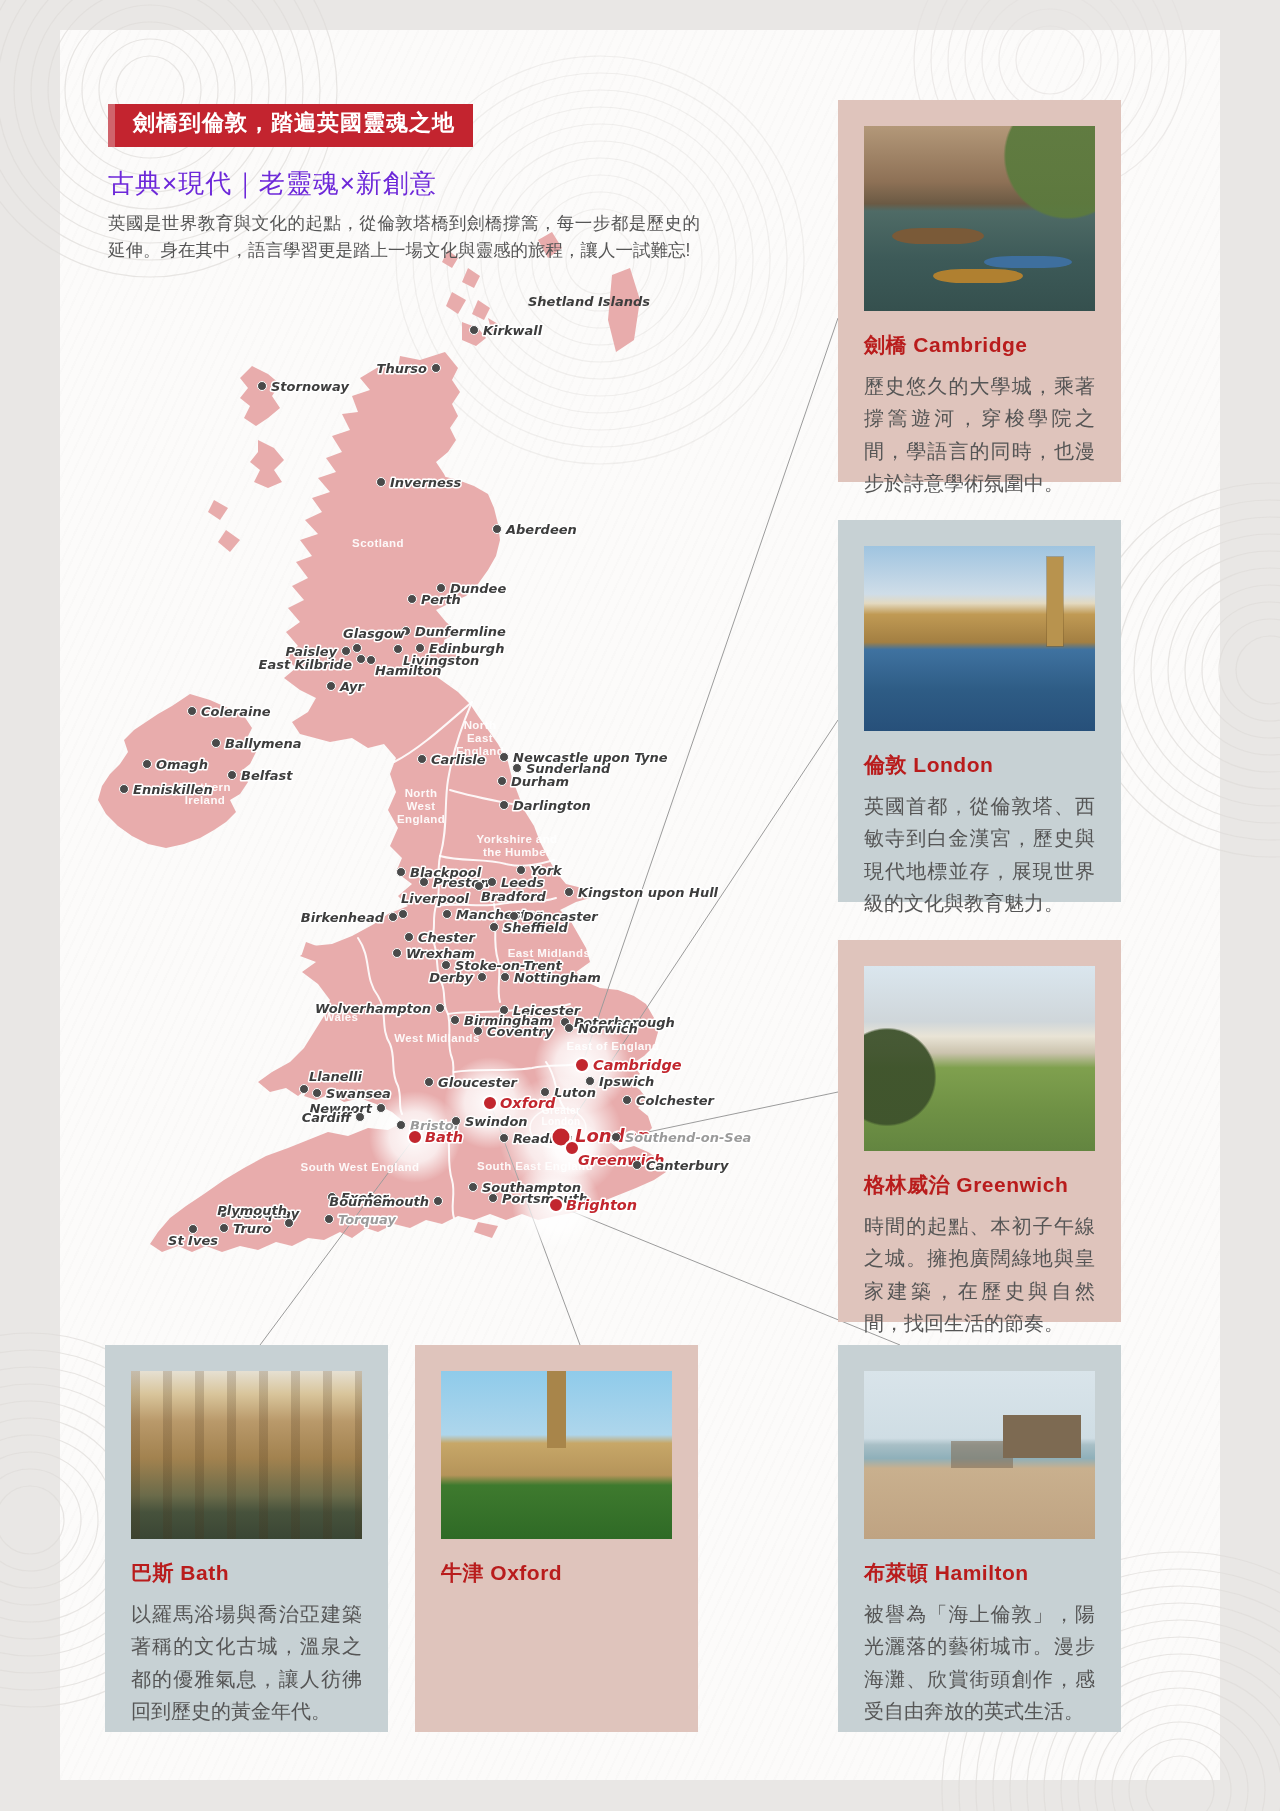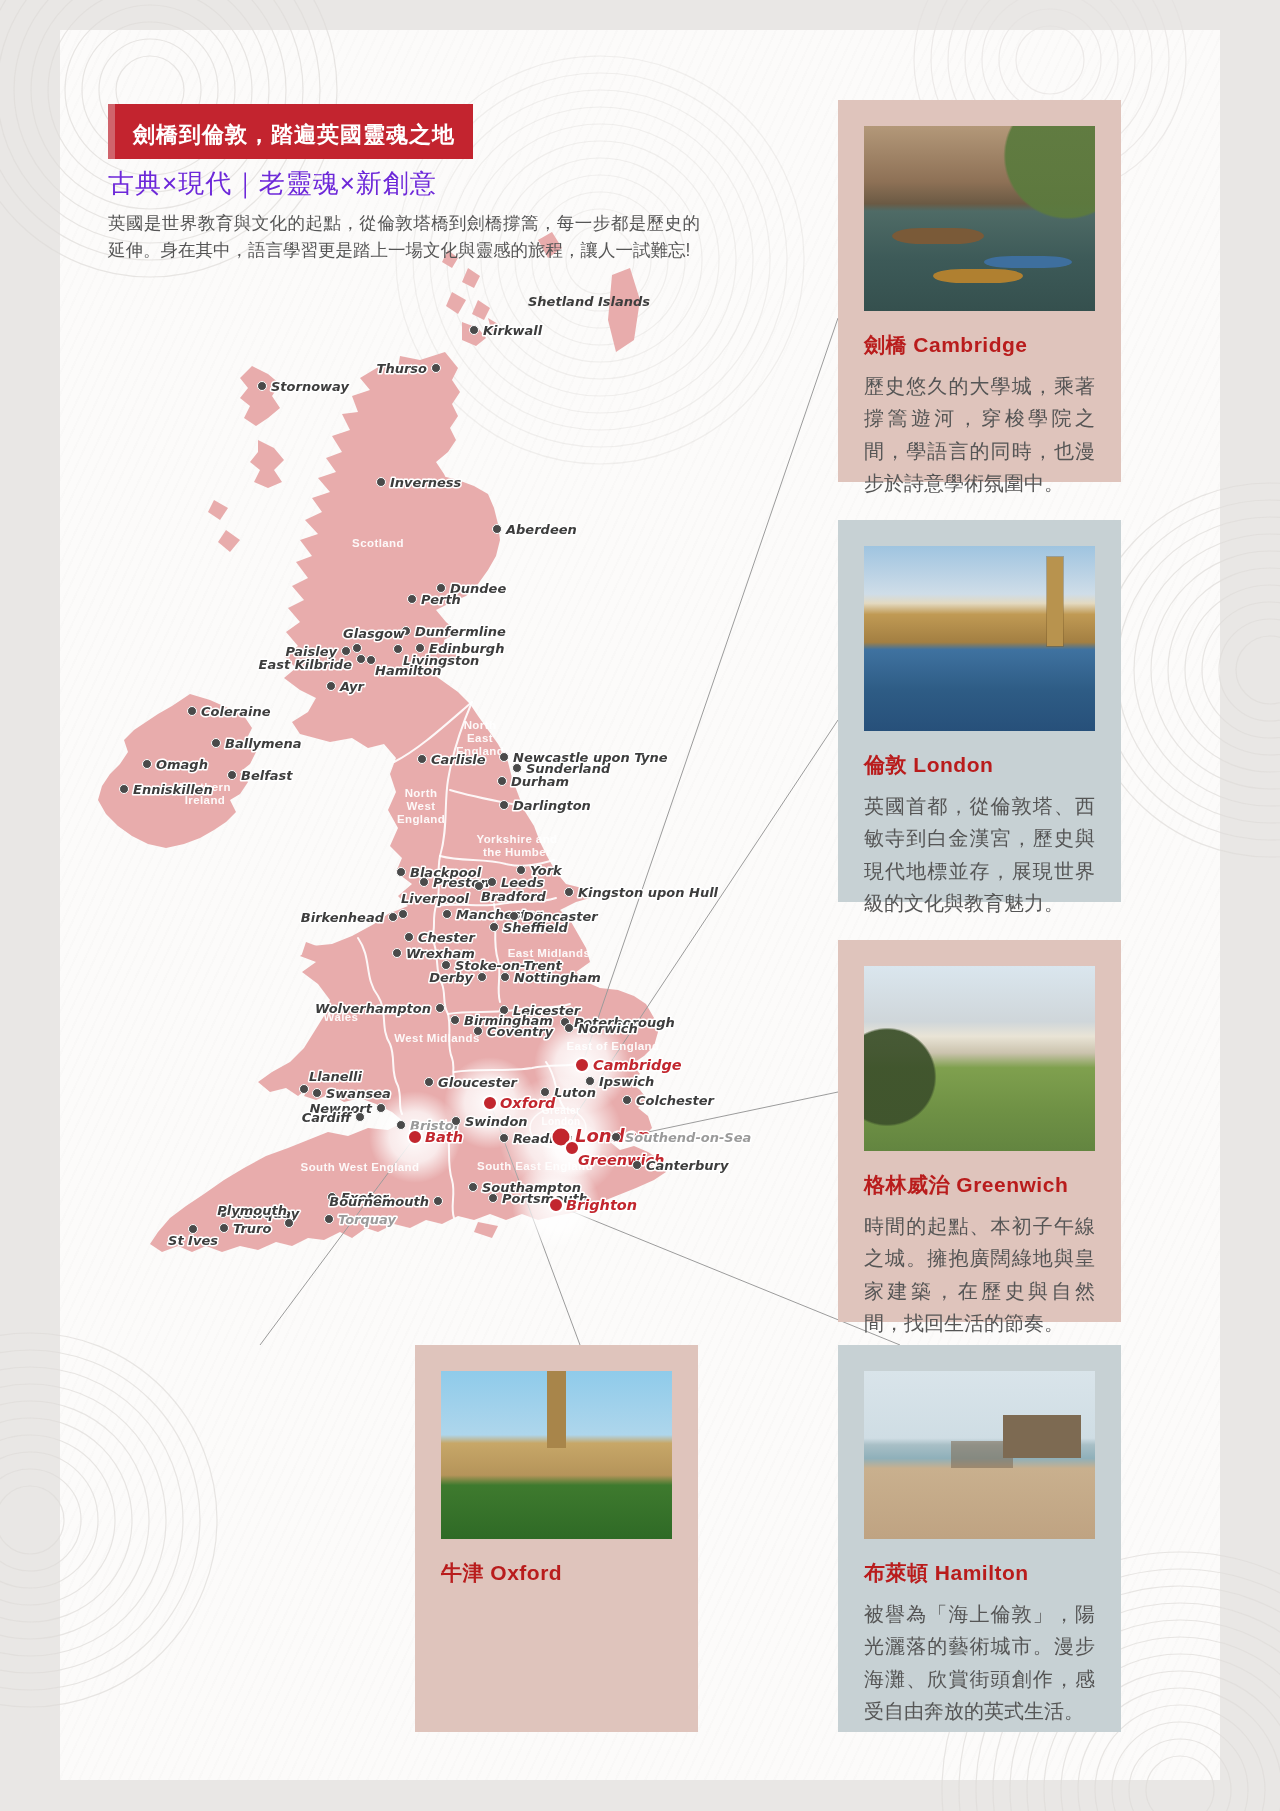--- a/index.html
+++ b/index.html
@@ -7,21 +7,21 @@
           font-family:"Liberation Sans",sans-serif;background:#e9e7e5;}
   .page{position:absolute;left:60px;top:30px;width:1160px;height:1750px;background:#fcfbfa;}
   .page::before{content:"";position:absolute;inset:0;
      background:repeating-linear-gradient(115deg, rgba(0,0,0,0.018) 0 2px, transparent 2px 9px);
      opacity:.55;pointer-events:none;}
   .rings{position:absolute;left:0;top:0;z-index:1;pointer-events:none;}
   .map-svg{position:absolute;left:0;top:0;z-index:2;}
 
   
   .banner{position:absolute;left:108px;top:104px;z-index:4;background:#c3242f;color:#fff;
-          padding:16px 18px 9px;border-left:7px solid #d0646c;font-weight:bold;font-size:22px;
+          padding:4px 18px 9px;border-left:7px solid #d0646c;font-weight:bold;font-size:22px;
           letter-spacing:1px;}
   .subtitle{position:absolute;left:108px;top:166px;z-index:4;font-size:26px;font-weight:normal;
             color:#6d28d9;letter-spacing:1px;}
   .intro{position:absolute;left:108px;top:210px;width:592px;z-index:4;font-size:17.5px;
          line-height:1.55;color:#555;text-align:justify;}
 
   
   .card{position:absolute;width:283px;box-sizing:border-box;padding:26px 26px 0;z-index:3;}
   .card.pink{background:#dfc4bc;}
   .card.blue{background:#c7d1d4;}
@@ -401,20 +401,25 @@
   <div class="card blue card-london">
     <div class="photo ph-london"></div>
     <h3>倫敦 London</h3>
     <p>英國首都，從倫敦塔、西敏寺到白金漢宮，歷史與現代地標並存，展現世界級的文化與教育魅力。</p>
   </div>
   <div class="card pink card-greenwich">
     <div class="photo ph-greenwich"></div>
     <h3>格林威治 Greenwich</h3>
     <p>時間的起點、本初子午線之城。擁抱廣闊綠地與皇家建築，在歷史與自然間，找回生活的節奏。</p>
   </div>
+  <div class="card blue bottom card-bath">
+    <div class="photo ph-bath"></div>
+    <h3>巴斯 Bath</h3>
+    <p>以羅馬浴場與喬治亞建築著稱的文化古城，溫泉之都的優雅氣息，讓人彷彿回到歷史的黃金年代。</p>
+  </div>
   <div class="card pink bottom card-oxford">
     <div class="photo ph-oxford"></div>
     <h3>牛津 Oxford</h3>
   </div>
   <div class="card blue bottom card-brighton">
     <div class="photo ph-brighton"></div>
     <h3>布萊頓 Hamilton</h3>
     <p>被譽為「海上倫敦」，陽光灑落的藝術城市。漫步海灘、欣賞街頭創作，感受自由奔放的英式生活。</p>
   </div>
 </div>

